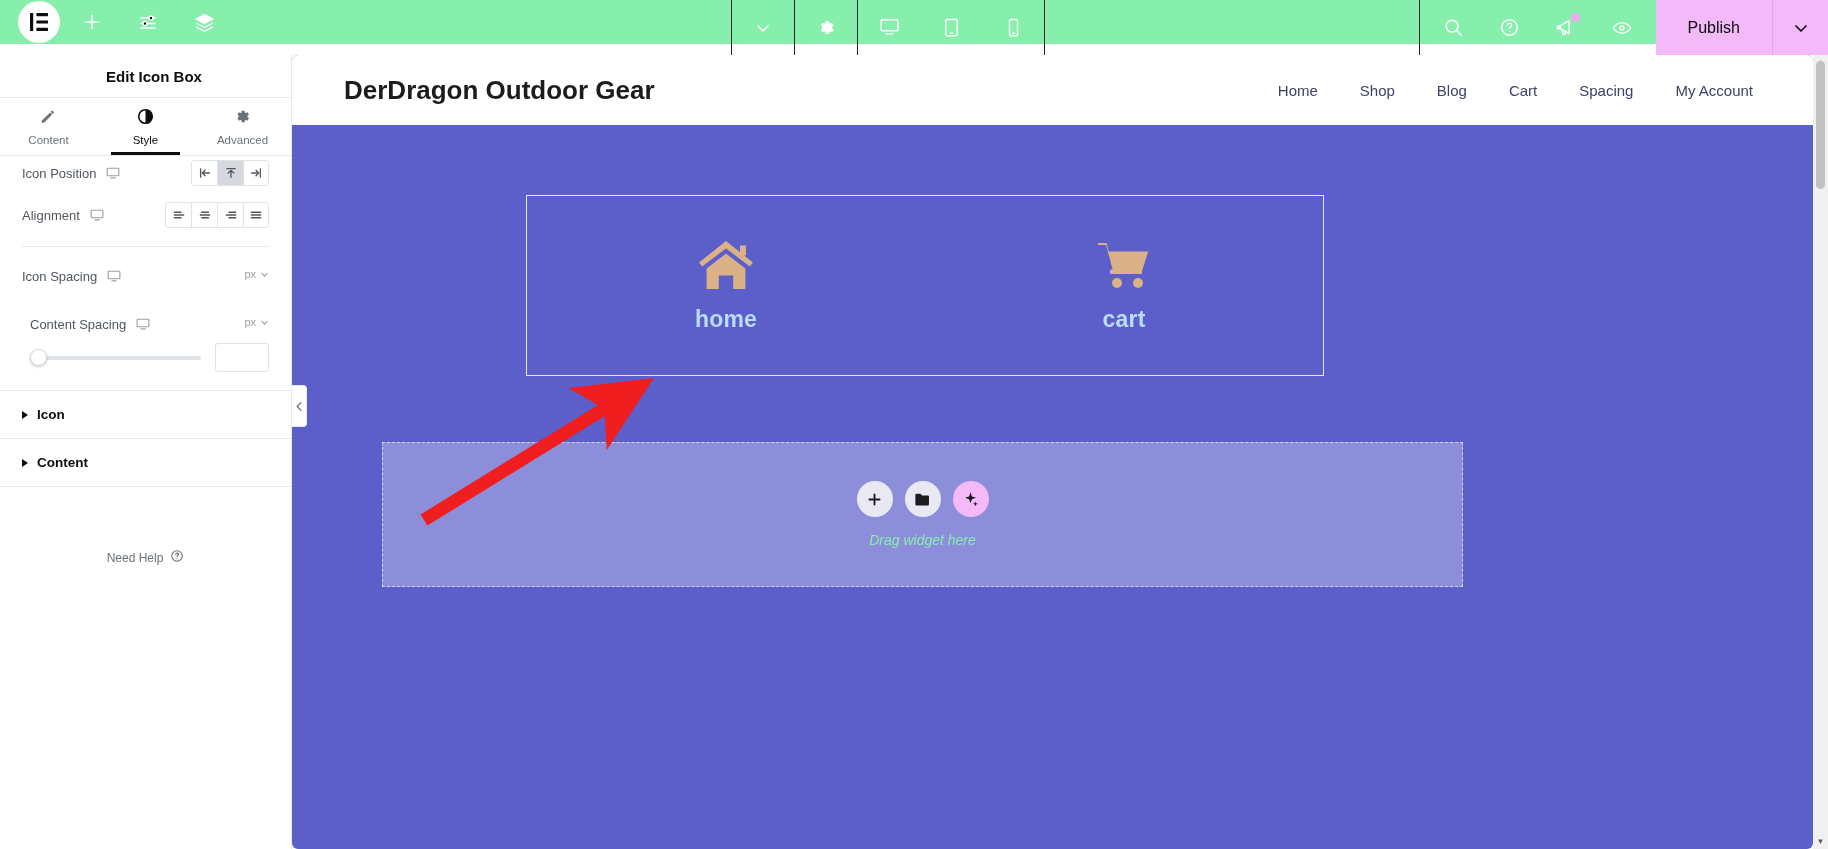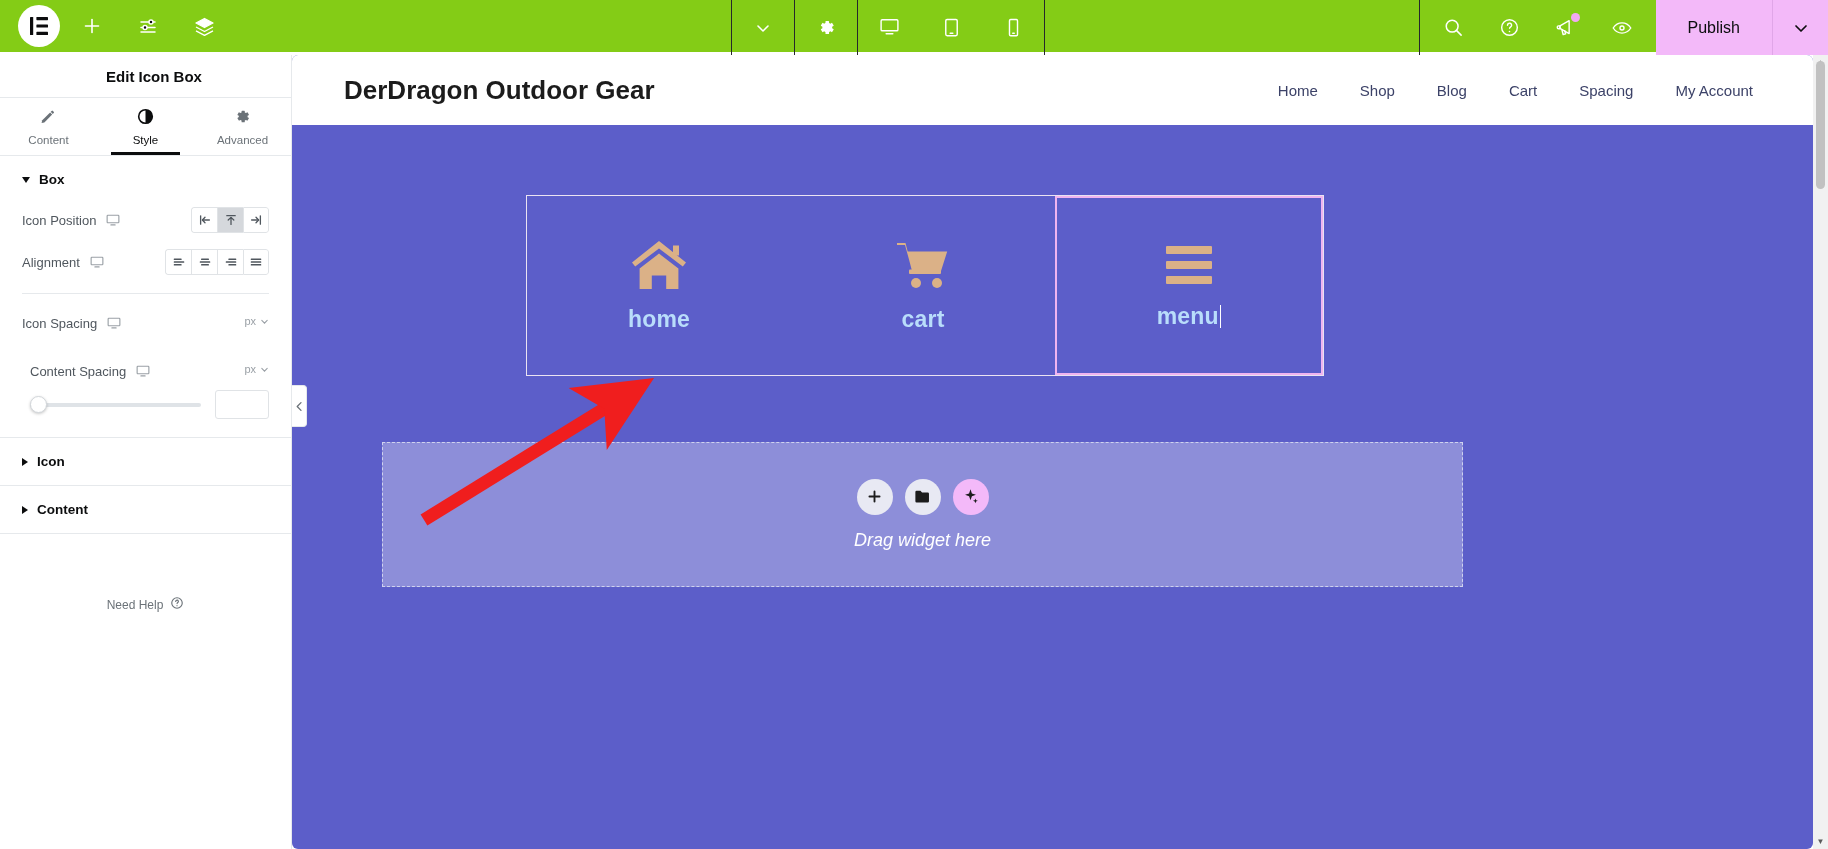--- a/index.html
+++ b/index.html
@@ -8,22 +8,22 @@
     width: 1828px; height: 849px;
     overflow: hidden;
     font-family: "Liberation Sans", sans-serif;
     background: #fff;
   }
   .app { position: relative; width: 1828px; height: 849px; }
 
   
   .topbar {
     position: absolute; top: 0; left: 0;
-    width: 1828px; height: 52px;
-    background: #84cc16;
+    width: 1828px; height: 44px;
+    background: #86efac;
     display: flex; align-items: center;
     z-index: 40;
   }
   .tb-left { display: flex; align-items: center; height: 55px; padding-left: 18px; gap: 8px; }
   .logo-circle {
     width: 42px; height: 42px; border-radius: 50%;
     background: #fff;
     display: flex; align-items: center; justify-content: center;
   }
   .tb-icon-btn {
@@ -224,21 +224,21 @@
     align-items: center; justify-content: center; gap: 15px;
   }
   .dz-buttons { display: flex; gap: 12px; }
   .dz-btn {
     width: 36px; height: 36px; border-radius: 50%;
     display: flex; align-items: center; justify-content: center;
     cursor: pointer; border: none;
   }
   .dz-btn.light { background: #e8e9f3; color: #1c1c1c; }
   .dz-btn.ai { background: #f3b9f9; color: #1c1c1c; }
-  .dz-label { font-size: 18px; font-style: italic; color: #ffffff; }
+  .dz-label { font-size: 14px; font-style: italic; color: #86efac; }
 
   
   .arrow-layer {
     position: absolute; top: 0; left: 0;
     width: 1828px; height: 849px;
     pointer-events: none; z-index: 35;
   }
 
   
   .scrollbar {
@@ -397,24 +397,20 @@
           <svg width="17" height="17" viewBox="0 0 20 20" fill="currentColor">
             <path d="M10 6.6a3.4 3.4 0 100 6.8 3.4 3.4 0 000-6.8zm0 5.2a1.8 1.8 0 110-3.6 1.8 1.8 0 010 3.6z"></path>
             <path d="M17.2 11.5l-1.3-.75c.1-.5.1-1 0-1.5l1.3-.75a.6.6 0 00.22-.82l-1.3-2.25a.6.6 0 00-.82-.22l-1.3.75c-.4-.3-.84-.56-1.3-.73V3.7a.6.6 0 00-.6-.6h-2.6a.6.6 0 00-.6.6v1.5c-.46.17-.9.43-1.3.73l-1.3-.75a.6.6 0 00-.82.22l-1.3 2.25a.6.6 0 00.22.82l1.3.75c-.1.5-.1 1 0 1.5l-1.3.75a.6.6 0 00-.22.82l1.3 2.25a.6.6 0 00.82.22l1.3-.75c.4.3.84.56 1.3.73v1.5a.6.6 0 00.6.6h2.6a.6.6 0 00.6-.6v-1.5c.46-.17.9-.43 1.3-.73l1.3.75a.6.6 0 00.82-.22l1.3-2.25a.6.6 0 00-.22-.82z"></path>
           </svg>
         </span>
         <span class="tab-label">Advanced</span>
       </div>
     </div>
 
     <div class="section">
-      <div class="section-head">
-        <span class="caret down"></span>
-        <span class="sec-title">Box</span>
-      </div>
       <div class="section-body">
 
         <div class="ctrl-row">
           <div class="ctrl-label">
             <span class="lbl">Icon Position</span>
             <span class="resp-icon">
               <svg width="14" height="14" viewBox="0 0 16 16" stroke="currentColor" stroke-width="1.3" fill="none">
                 <rect x="1.3" y="2.6" width="13.4" height="8.6" rx="0.9"></rect>
                 <line x1="5.6" y1="13.6" x2="10.4" y2="13.6" stroke-linecap="round"></line>
               </svg>
@@ -605,33 +601,20 @@
             <svg width="56" height="52" viewBox="0 0 56 52" fill="#dbb187">
               <path d="M2 4h8.5l2.2 8.5h39.5L46 32H17L14 20.5 10 6H2z"></path>
               <rect x="14" y="30.5" width="32" height="4.5" rx="1"></rect>
               <circle cx="21" cy="44" r="5"></circle>
               <circle cx="42" cy="44" r="5"></circle>
             </svg>
           </span>
           <span class="ib-title">cart</span>
         </div>
 
-        <div class="iconbox selected">
-          <span class="ib-icon">
-            <svg width="54" height="46" viewBox="0 0 54 46" fill="#dbb187">
-              <rect x="4" y="4" width="46" height="8" rx="1"></rect>
-              <rect x="4" y="19" width="46" height="8" rx="1"></rect>
-              <rect x="4" y="34" width="46" height="8" rx="1"></rect>
-            </svg>
-          </span>
-          <span class="ib-title">
-            <span>menu</span>
-              <span class="text-caret"></span>
-          </span>
-        </div>
 
       </div>
     </div>
 
     <div class="dropzone">
       <div class="dz-buttons">
         <button class="dz-btn light">
           <svg width="15" height="15" viewBox="0 0 16 16" stroke="#1c1c1c" stroke-width="2" stroke-linecap="round">
             <line x1="8" y1="2.6" x2="8" y2="13.4"></line>
               <line x1="2.6" y1="8" x2="13.4" y2="8"></line>

